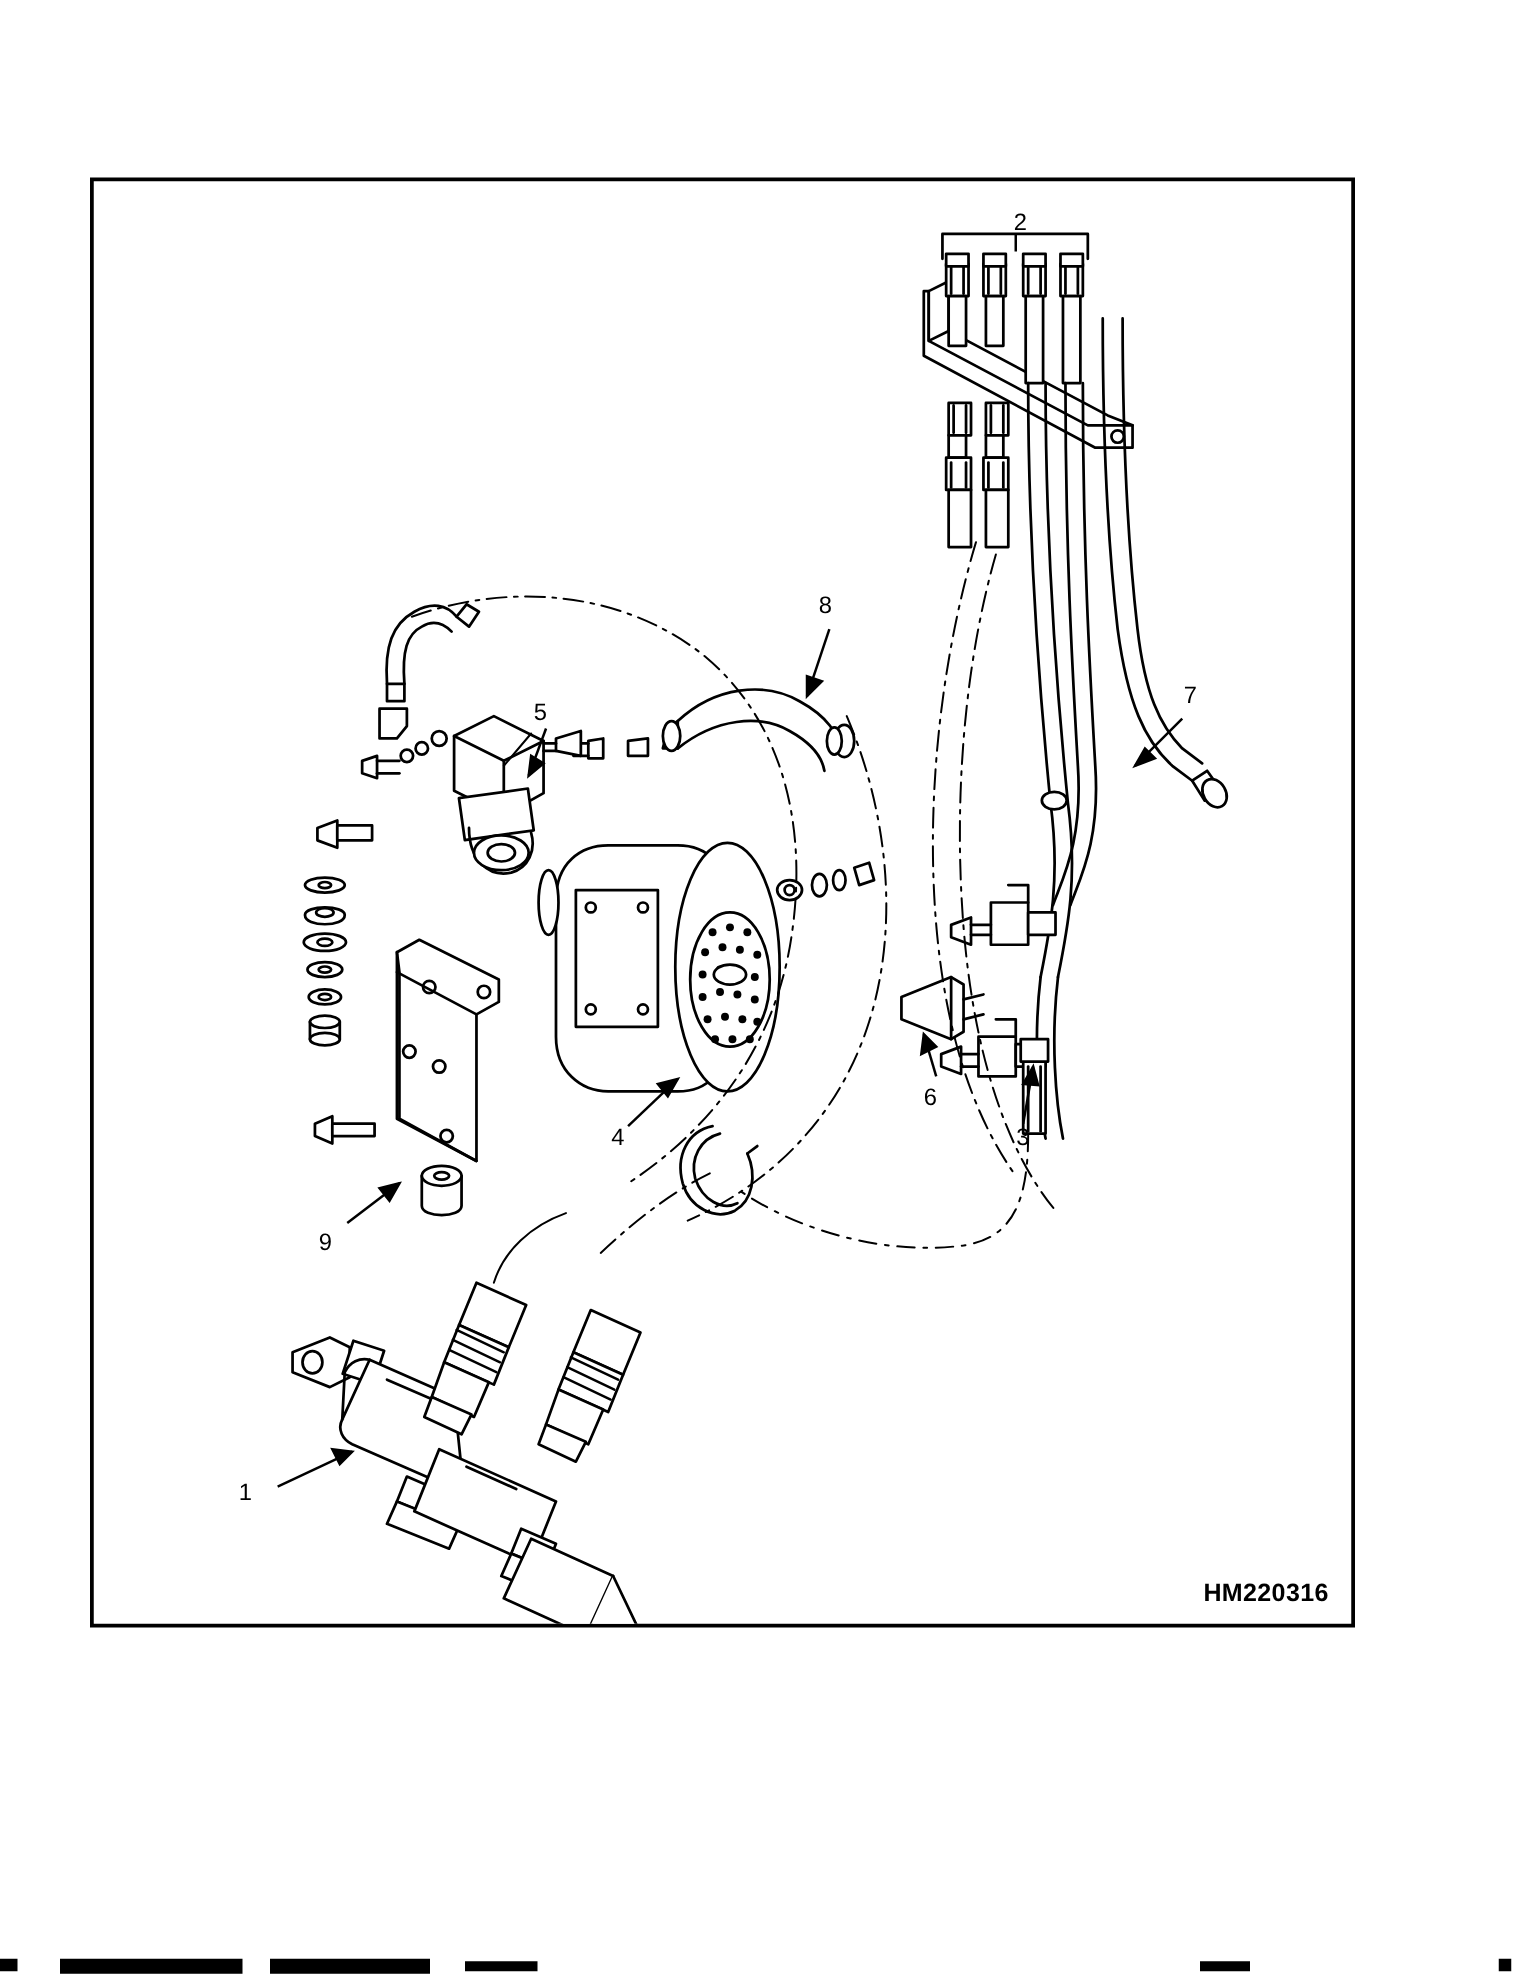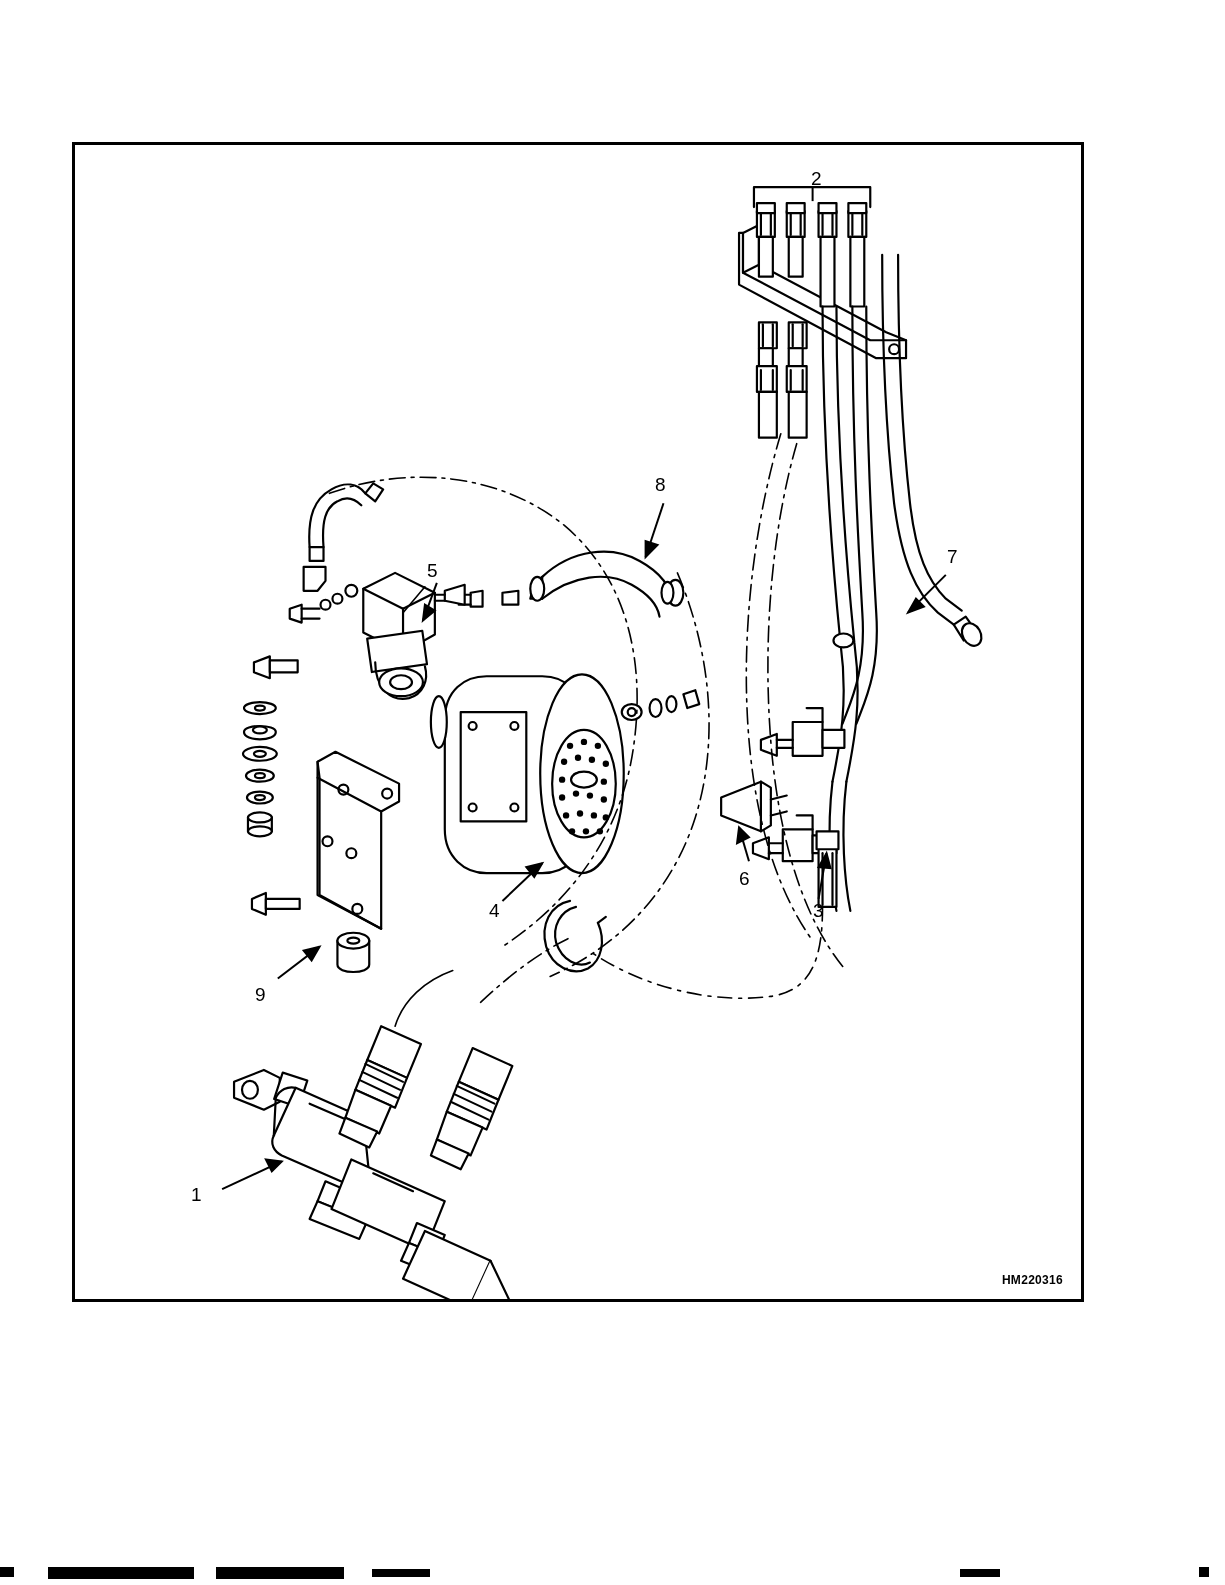--- a/index.html
+++ b/index.html
@@ -44,21 +44,21 @@
     color: #000000;
     font-weight: 400;
     line-height: 1;
     user-select: none;
   }
   #drawing-number {
     position: absolute;
     right: 18px;
     bottom: 12px;
     font-family: "Liberation Sans", sans-serif;
-    font-size: 12px;
+    font-size: 20px;
     font-weight: bold;
     letter-spacing: 0.3px;
     color: #000000;
   }
   
   .edge-mark {
     position: absolute;
     background: #000000;
   }
 </style>

